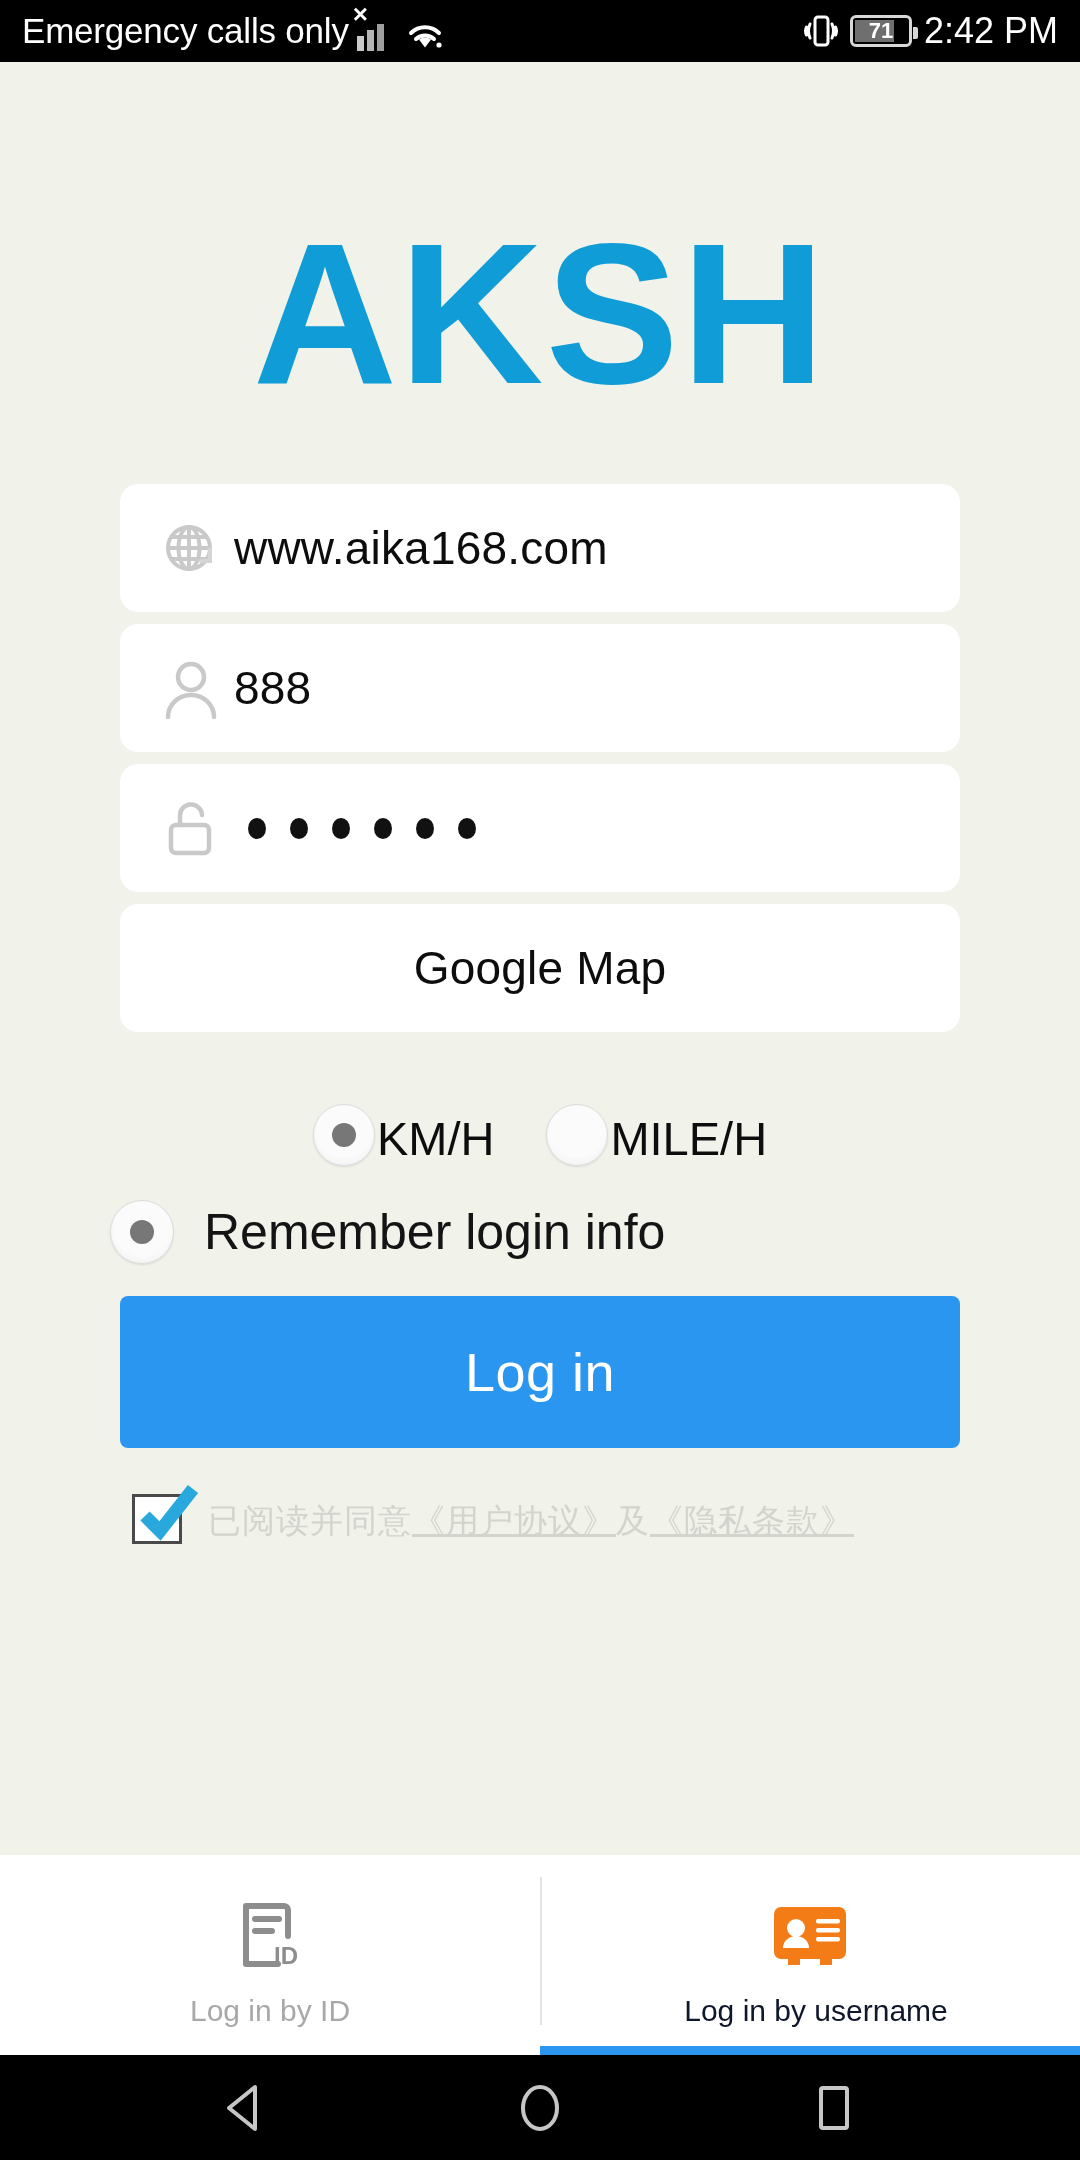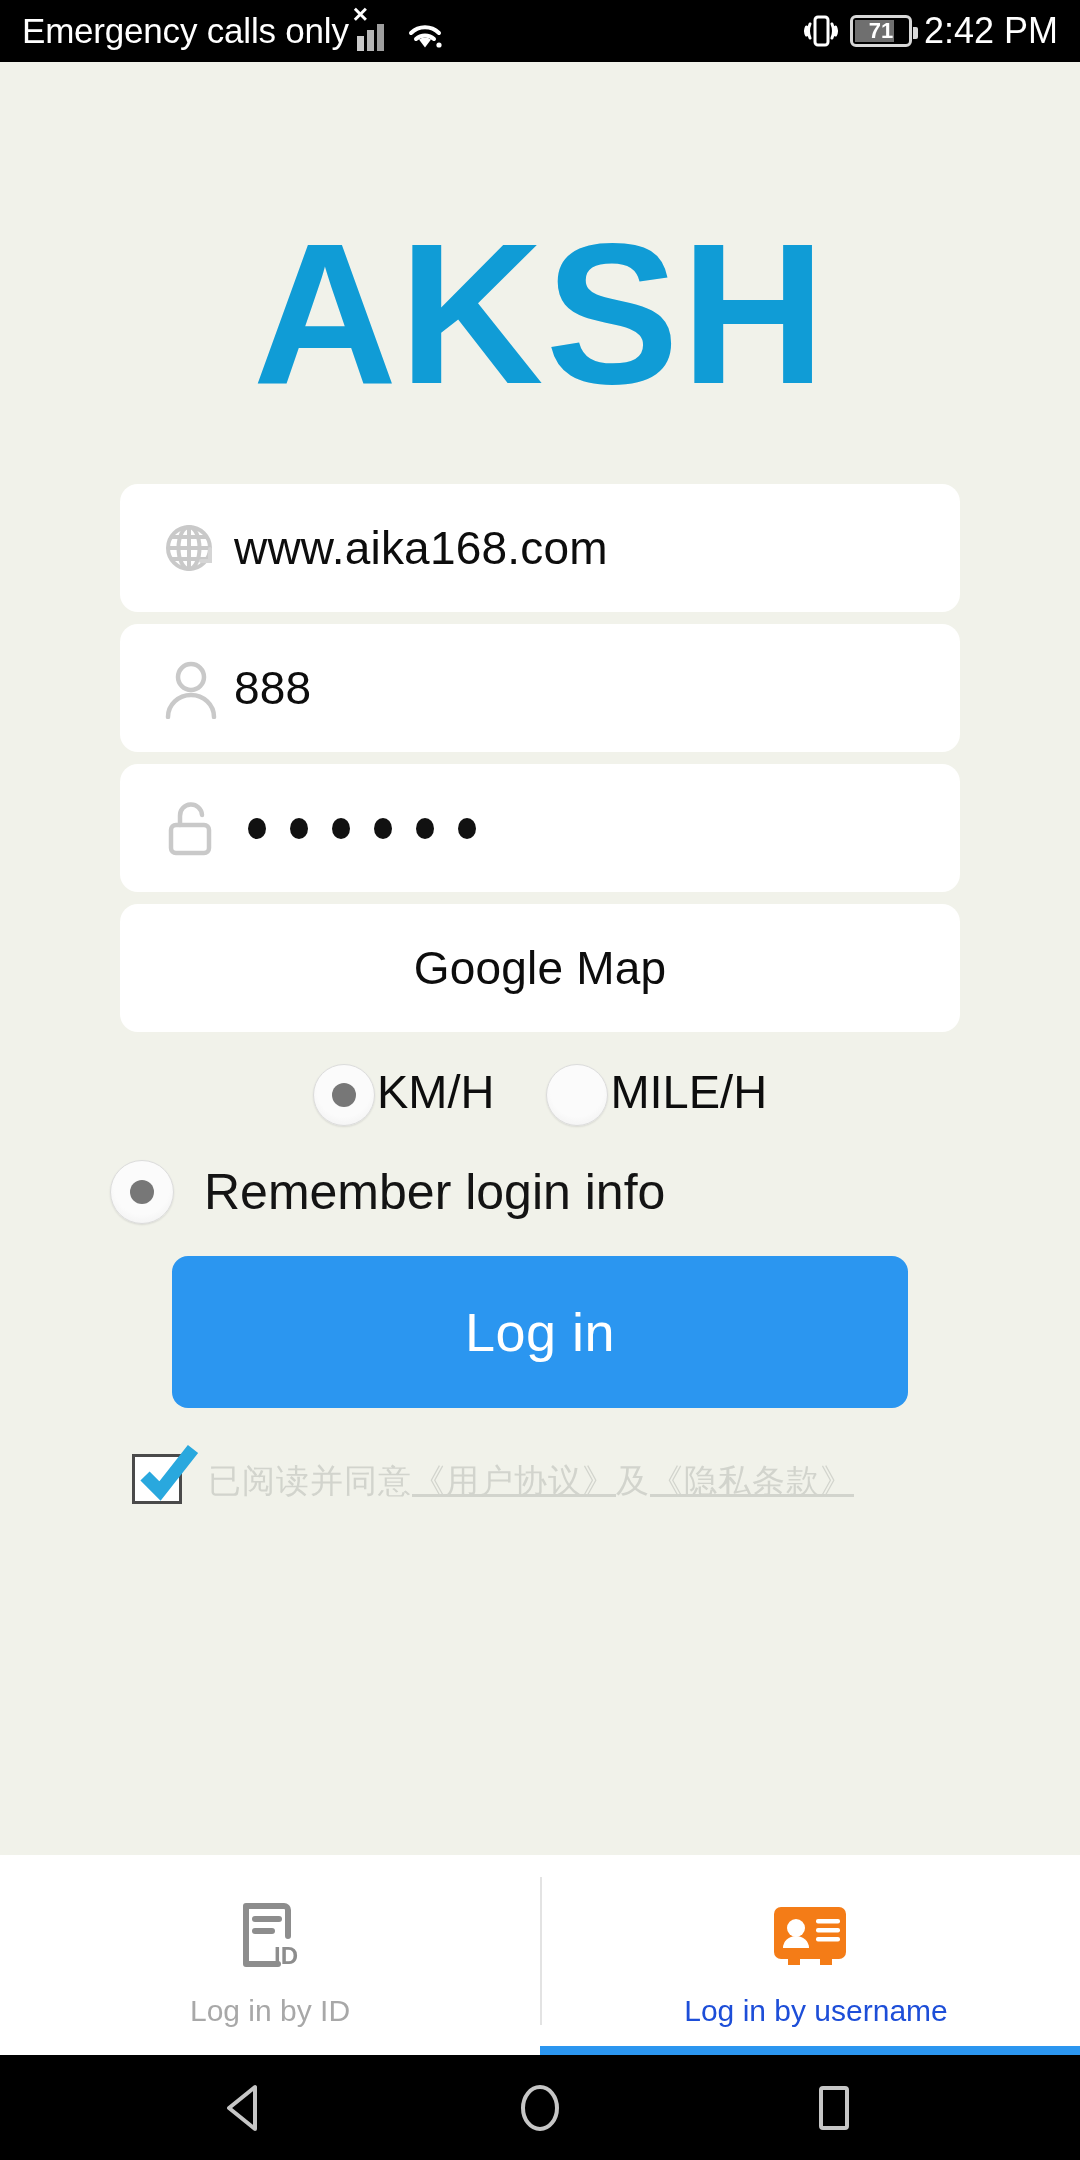--- a/index.html
+++ b/index.html
@@ -75,38 +75,38 @@
   .field.dots .fval { font-size: 0; display: flex; align-items: center; gap: 24px; padding-left: 14px;}
   .field.dots .fval span { width: 18px; height: 21px; border-radius: 50%; background:#111; display:block; }
   .field.center { justify-content: center; padding-left: 0; }
   .field.center .fval { font-size: 46px; }
 
   
   .radio-row {
     display: flex; align-items: center; justify-content: center;
     margin-top: 32px; gap: 52px;
   }
-  .radio-opt { display: flex; align-items: flex-start; }
+  .radio-opt { display: flex; align-items: flex-end; margin-top: 40px; }
   .radio {
     width: 62px; height: 62px; border-radius: 50%;
     background: radial-gradient(circle at 50% 42%, #fbfbfb 58%, #ececec 100%);
     border: 1px solid #dcdcdc;
     display: flex; align-items: center; justify-content: center;
     box-shadow: 0 1px 2px rgba(0,0,0,.10);
   }
   .radio .dot { width: 24px; height: 24px; border-radius: 50%; background:#777; }
   .radio-label { font-size: 47px; color: #0d0d0d; margin-left: 2px; }
 
   .remember-row { display: flex; align-items: center; margin: 34px 0 0 110px; }
   .remember-row .radio { width: 64px; height: 64px; }
   .remember-label { font-size: 50px; color:#141414; margin-left: 30px; }
 
   .login-btn {
-    width: 736px; height: 152px; margin: 32px auto 0 auto;
-    background: #2B96F0; border-radius: 16px;
+    width: 840px; height: 152px; margin: 32px auto 0 auto;
+    background: #2B96F0; border-radius: 8px;
     display: flex; align-items: center; justify-content: center;
     color: #fff; font-size: 54px; letter-spacing: .5px;
     border: none; cursor: pointer;
   }
 
   .agree-row { display: flex; align-items: flex-end; margin: 46px 0 0 132px; }
   .checkbox {
     width: 50px; height: 50px; border: 3px solid #4a4a4a; background:#fff;
     position: relative; flex: 0 0 50px;
   }
@@ -124,21 +124,21 @@
   .tab {
     flex: 1; display: flex; flex-direction: column; align-items: center;
     justify-content: center; position: relative; cursor: pointer; padding-top: 6px;
   }
   .tab + .tab::before {
     content:""; position:absolute; left:0; top: 22px; bottom: 30px; width: 2px; background:#e3e3e3;
   }
   .tab .ticon { height: 96px; display:flex; align-items:center; justify-content:center; }
   .tab .tlabel { font-size: 30px; margin-top: 10px; }
   .tab.inactive .tlabel { color: #a8a8a8; }
-  .tab.active .tlabel { color: #1d4ed8; margin-left: 12px; }
+  .tab.active .tlabel { color: #0f172a; margin-left: 12px; }
   .tab.active .underline {
     position: absolute; left: 0; right: 0; bottom: 0; height: 9px; background: #2B96F0;
   }
 
   
   .navbar {
     position: absolute; left: 0; bottom: 0; width: 1080px; height: 105px;
     background: #000; display: flex; align-items: center; justify-content: center;
     gap: 230px;
   }

